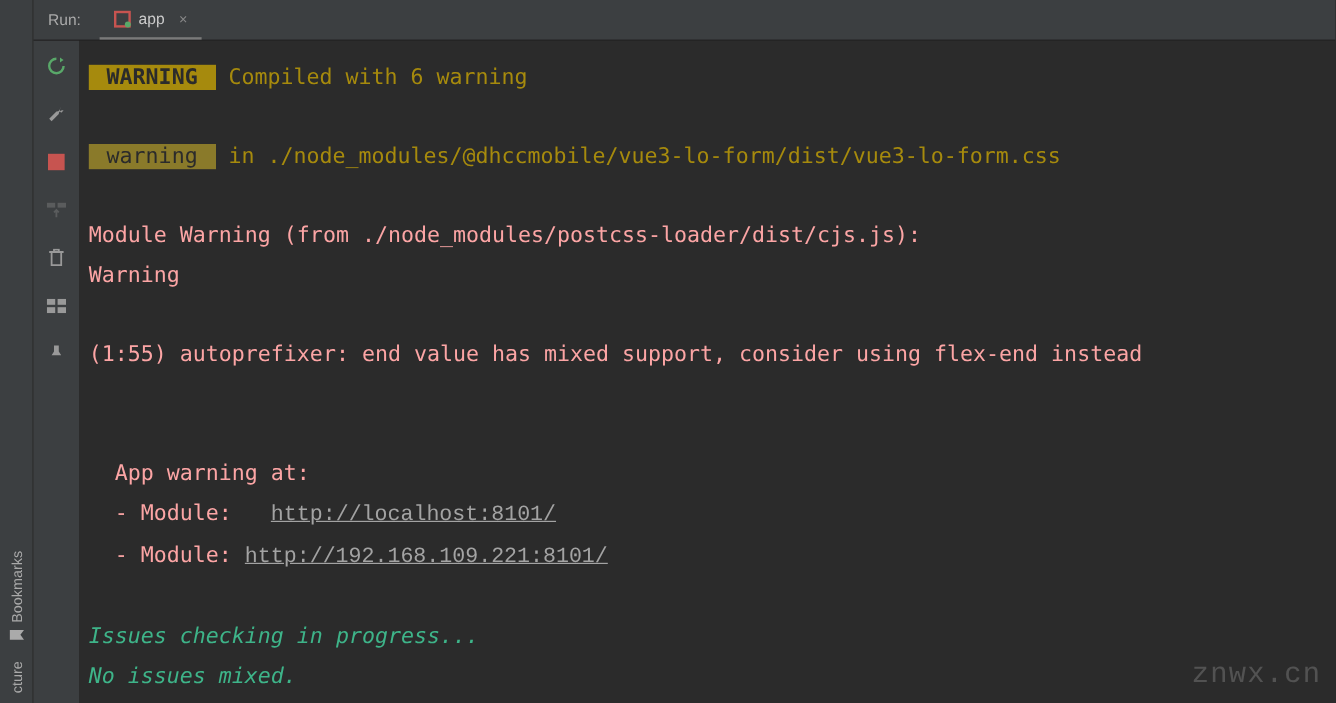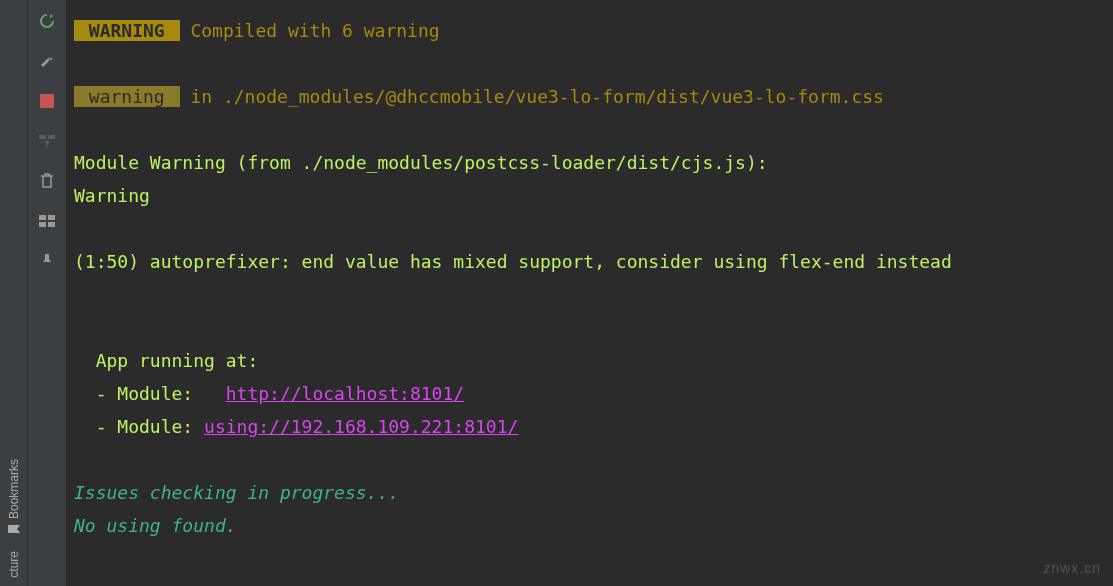--- a/index.html
+++ b/index.html
@@ -111,33 +111,34 @@
   color: #2b2b2b;
   font-weight: bold;
   padding: 0 4px;
 }
 .badge-warn-lc {
   background: #8a7a2a;
   color: #2b2b2b;
   padding: 0 4px;
 }
 .yellow { color: #a68a0d; }
-.gray { color: #bef264; }
+.gray { color: #fca5a5; }
 .teal { color: #3eb489; font-style: italic; }
 .link {
-  color: #d946ef;
+  color: #a3a3a3;
   text-decoration: underline;
+  font-family: Liberation Mono, monospace;
 }
 .watermark {
   position: absolute;
   right: 12px;
   bottom: 10px;
   color: rgba(200,200,200,0.25);
-  font-size: 14px;
-  font-family: Liberation Sans, sans-serif;
+  font-size: 24px;
+  font-family: Liberation Mono, monospace;
   letter-spacing: 1px;
 }
 .spacer { flex: 1; }
 </style>
 </head>
 <body>
 
 <div class="left-rail">
   <div class="spacer"></div>
   <div class="left-rail-label">
@@ -145,20 +146,28 @@
         <path d="M1 0 h8 v12 l-4-3 l-4 3 z" fill="#aaa"></path>
       </svg>
     <span>Bookmarks</span>
   </div>
   <div class="left-rail-label">
     <span>cture</span>
   </div>
 </div>
 
 <div class="main-area">
+  <div class="top-bar">
+    <span class="run-label">Run:</span>
+    <div class="tab">
+      <span class="tab-icon"></span>
+      <span>app</span>
+      <span class="close-x">×</span>
+    </div>
+  </div>
 
   <div class="body">
     <div class="tool-col">
       <div class="tool-btn">
         <svg width="18" height="18" viewBox="0 0 18 18">
           <path d="M9 3 a6 6 0 1 0 6 6" stroke="#59a869" stroke-width="2" fill="none"></path>
           <path d="M12 2 l3 2 l-3 2 z" fill="#59a869"></path>
         </svg>
       </div>
       <div class="tool-btn">
@@ -198,25 +207,25 @@
       </div>
     </div>
 
     <div class="console"><span class="badge-warn"> WARNING </span><span class="yellow"> Compiled with 6 warning</span>
 
 <span class="badge-warn-lc"> warning </span><span class="yellow"> in ./node_modules/@dhccmobile/vue3-lo-form/dist/vue3-lo-form.css</span>
 
 <span class="gray">Module Warning (from ./node_modules/postcss-loader/dist/cjs.js):</span>
 <span class="gray">Warning</span>
 
-<span class="gray">(1:50) autoprefixer: end value has mixed support, consider using flex-end instead</span>
-
-
-<span class="gray">  App running at:</span>
+<span class="gray">(1:55) autoprefixer: end value has mixed support, consider using flex-end instead</span>
+
+
+<span class="gray">  App warning at:</span>
 <span class="gray">  - Module:   </span><a class="link">http://localhost:8101/</a>
-<span class="gray">  - Module: </span><a class="link">using://192.168.109.221:8101/</a>
+<span class="gray">  - Module: </span><a class="link">http://192.168.109.221:8101/</a>
 
 <span class="teal">Issues checking in progress...</span>
-<span class="teal">No using found.</span></div>
+<span class="teal">No issues mixed.</span></div>
   </div>
 </div>
 
 <div class="watermark">znwx.cn</div>
 
 </body></html>

